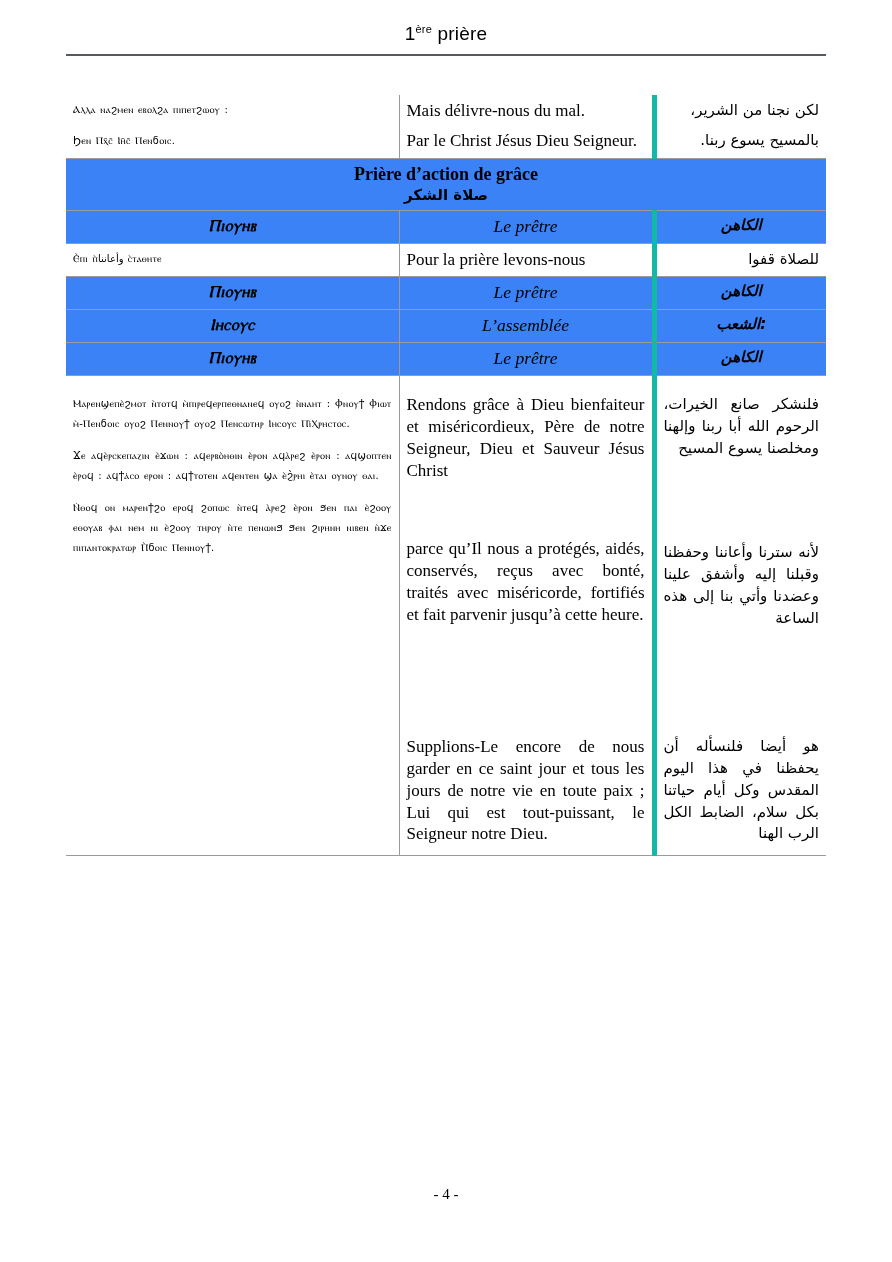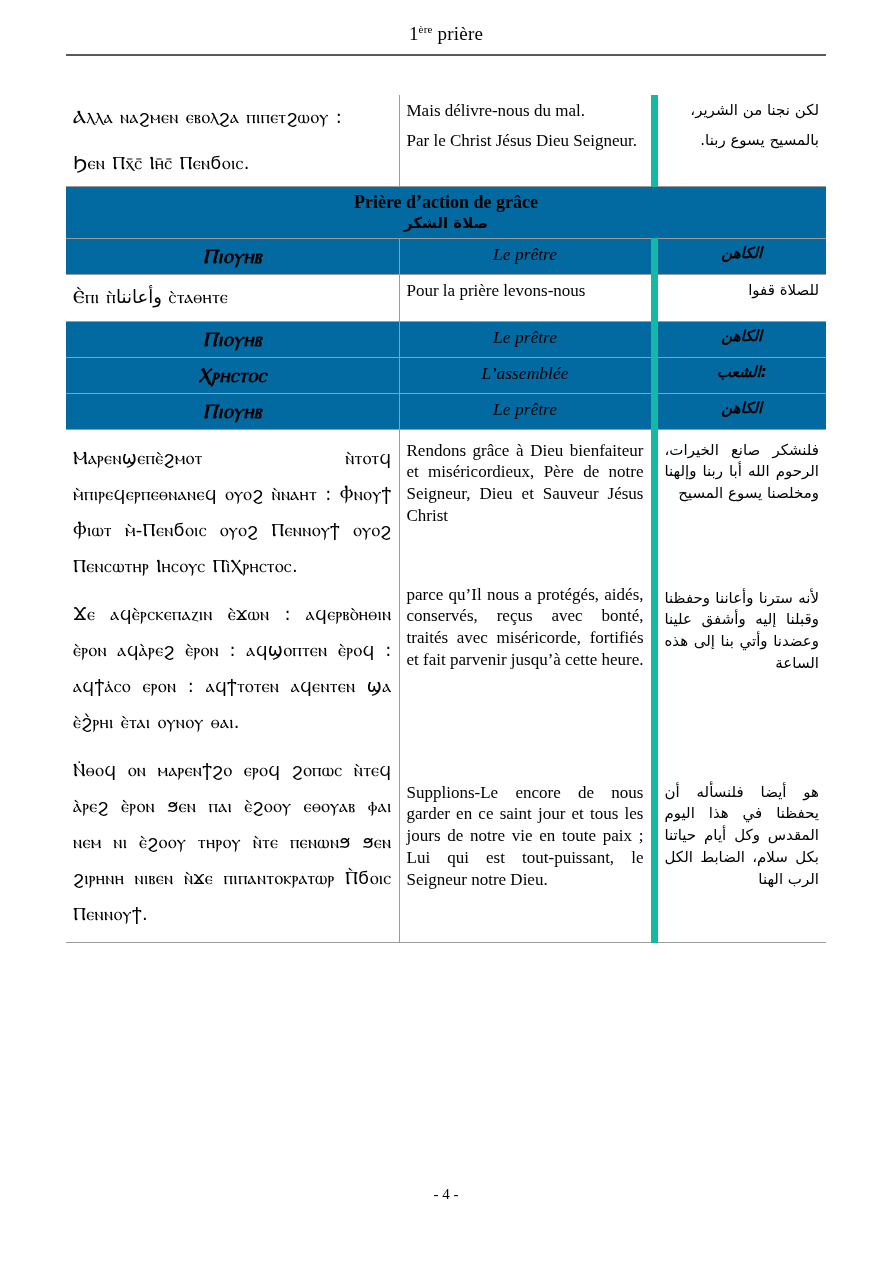--- a/index.html
+++ b/index.html
@@ -24,21 +24,21 @@
 
   
   .header {
     position: absolute;
     top: 24px;
     left: 66px;
     right: 66px;
     text-align: center;
   }
   .header-title {
-    font-family: Liberation Serif, serif;
+    font-family: Liberation Sans, sans-serif;
     font-size: 19px;
     line-height: 1.1;
     letter-spacing: .2px;
   }
   .header-title sup {
     font-size: 11px;
     vertical-align: super;
     line-height: 0;
   }
   .header-rule {
@@ -62,26 +62,26 @@
     vertical-align: top;
     padding: 5px 7px 6px 7px;
     border-bottom: 1px solid #9b9b9b;
   }
   col.c-cop { width: 333px; }
   col.c-fr  { width: 255px; }
   col.c-ar  { width: 172px; }
 
   
   td.cop { border-right: 1px solid #9b9b9b; }
-  td.fr  { border-right: 7px solid #14b8a6; margin-left: 12px; }
+  td.fr  { border-right: 5px solid #14b8a6; margin-left: 12px; }
 
   
   .coptic {
     font-family: "DejaVu Sans", "Liberation Sans", sans-serif;
-    font-size: 18px;
+    font-size: 10px;
     line-height: 2.0;
     letter-spacing: .3px;
     text-align: justify;
     text-align-last: left;
     word-spacing: 1px;
   }
   .coptic.single { line-height: 1.9; }
   .coptic p { margin: 0 0 12px 0; }
   .coptic p:last-child { margin-bottom: 0; }
 
@@ -102,21 +102,21 @@
     font-size: 15px;
     line-height: 1.45;
     direction: rtl;
     text-align: justify;
     text-align-last: right;
   }
   .arabic p { margin: 0 0 8px 0; }
   .arabic p:last-child { margin-bottom: 0; }
 
   
-  tr.shade td { background: #0369a1; }
+  tr.shade td { background: #3b82f6; }
 
   td.title-cell {
     text-align: center;
     padding: 9px 6px 9px 6px;
   }
   .title-fr {
     font-family: "Liberation Serif", "DejaVu Serif", serif;
     font-size: 18px;
     font-weight: bold;
   }
@@ -127,41 +127,41 @@
     direction: rtl;
     margin-top: 1px;
   }
 
   td.speaker {
     text-align: center;
     padding: 7px 6px 8px 6px;
   }
   .sp-cop {
     font-family: "DejaVu Sans", "Liberation Sans", sans-serif;
-    font-size: 20px;
+    font-size: 16px;
     font-weight: bold;
     font-style: italic;
     letter-spacing: .4px;
   }
   .sp-fr {
     font-family: "Liberation Serif", "DejaVu Serif", serif;
     font-size: 17.5px;
     font-weight: normal;
     font-style: italic;
   }
   .sp-ar {
     font-family: "DejaVu Sans", "Liberation Sans", sans-serif;
     font-size: 15px;
     font-weight: bold;
     font-style: italic;
     direction: rtl;
   }
 
   
-  tr.block td { padding-top: 10px; padding-bottom: 10px; }
+  tr.block td { padding-top: 18px; padding-bottom: 10px; }
 
   
   .footer {
     position: absolute;
     left: 0;
     right: 0;
     top: 1186px;
     text-align: center;
     font-family: "Liberation Serif", "DejaVu Serif", serif;
     font-size: 15px;
@@ -254,21 +254,21 @@
             <span class="sp-fr">Le prêtre</span>
           </td>
           <td class="ar speaker">
             <span class="sp-ar">الكاهن</span>
           </td>
         </tr>
 
 
         <tr class="shade">
           <td class="cop speaker">
-            <span class="sp-cop">Ⲭⲣⲏⲥⲧⲟⲥ</span>
+            <span class="sp-cop">Ⲓⲏⲥⲟⲩⲥ</span>
           </td>
           <td class="fr speaker">
             <span class="sp-fr">L’assemblée</span>
           </td>
           <td class="ar speaker">
             <span class="sp-ar">الشعب:</span>
           </td>
         </tr>
 
 

